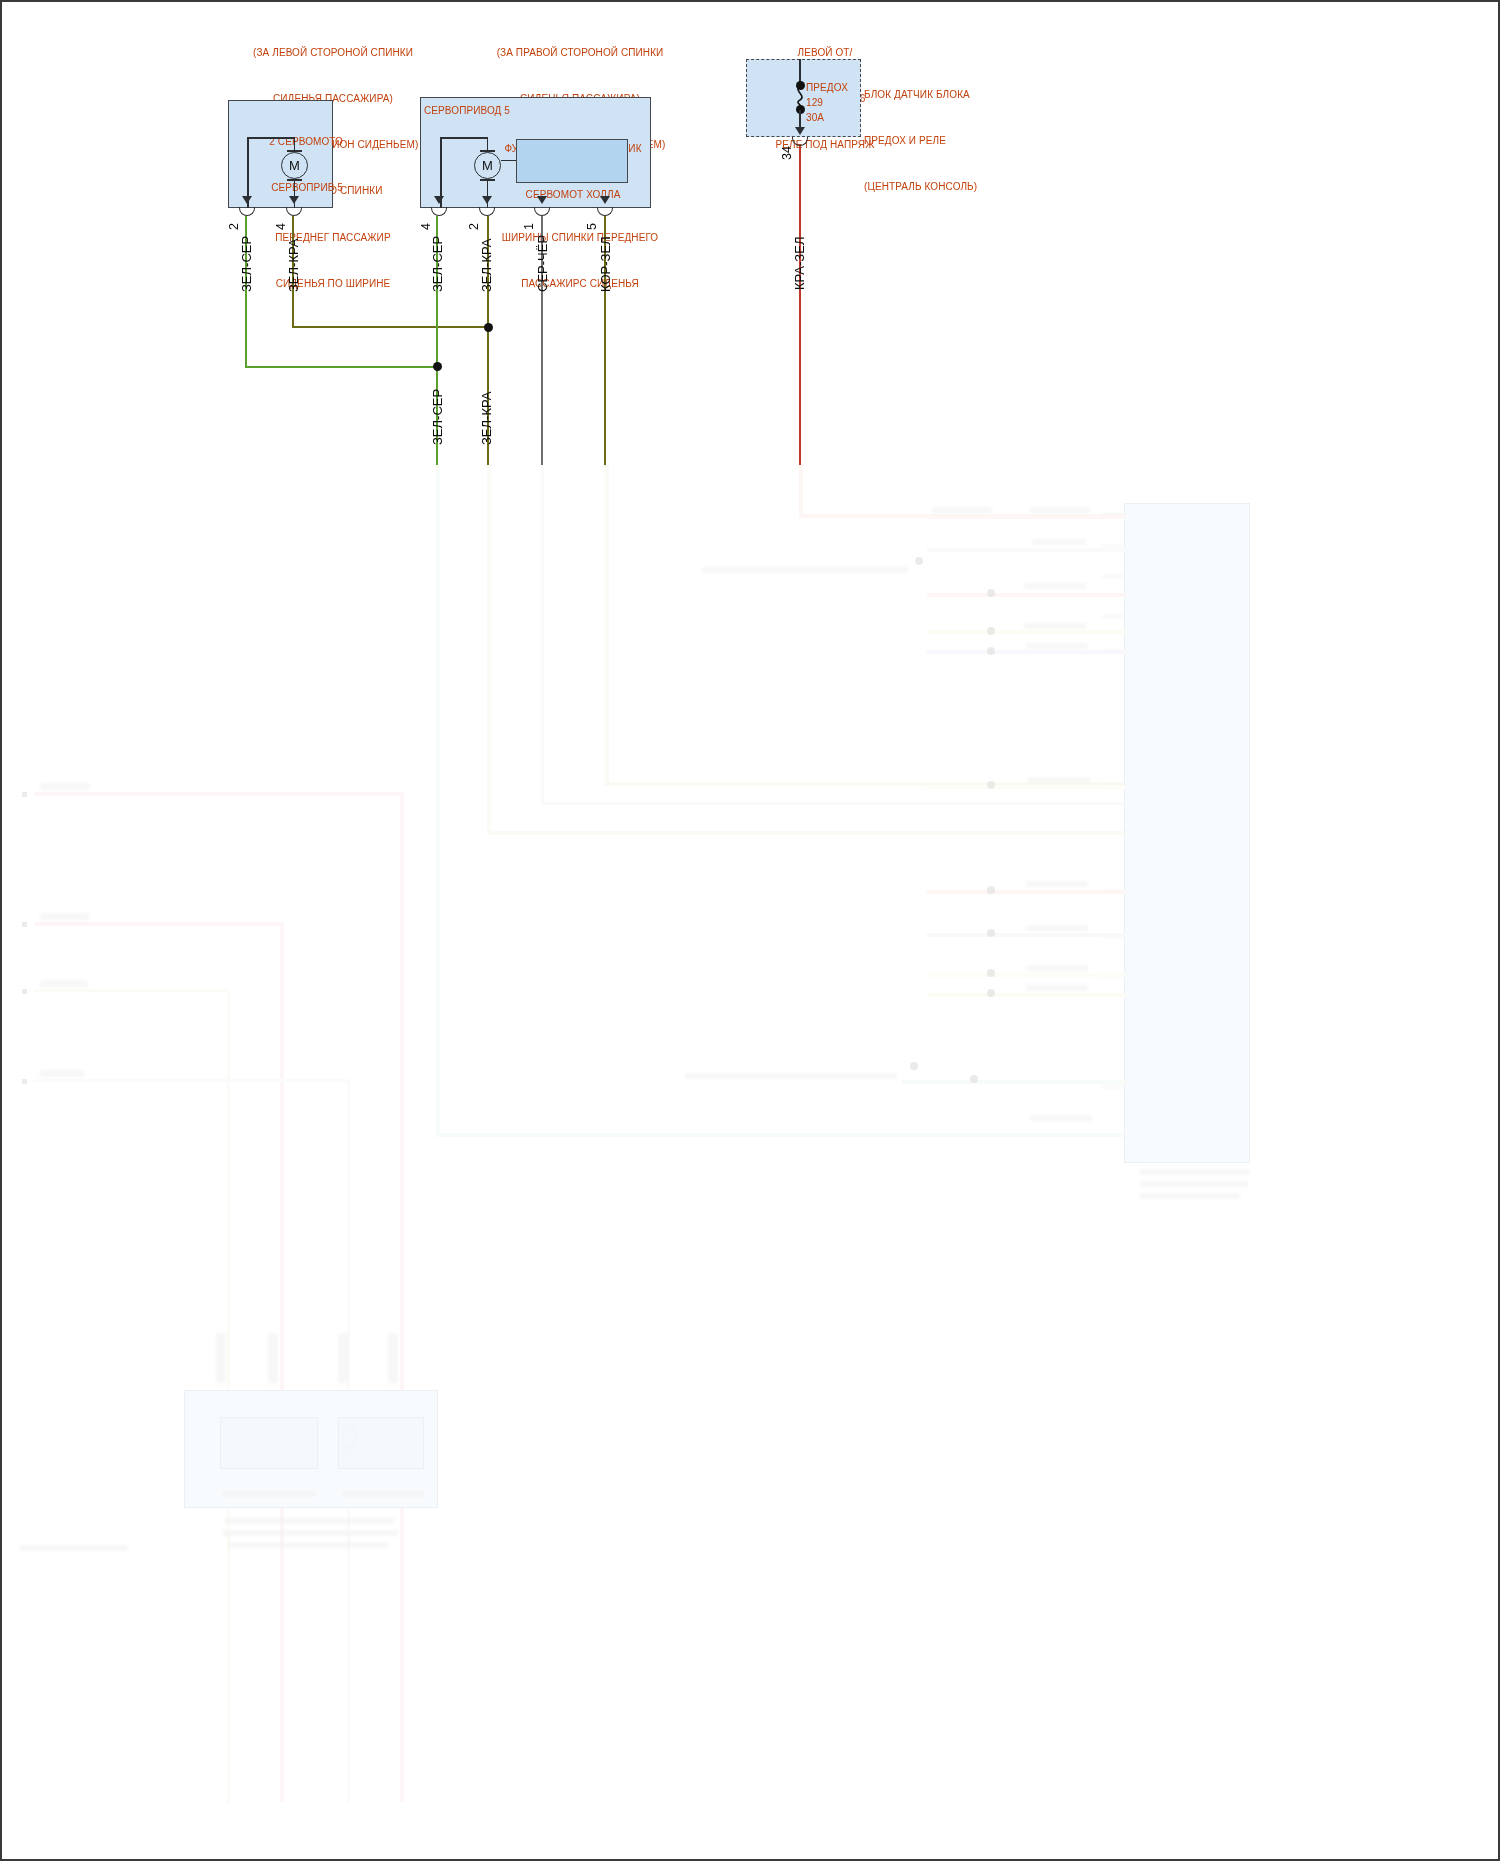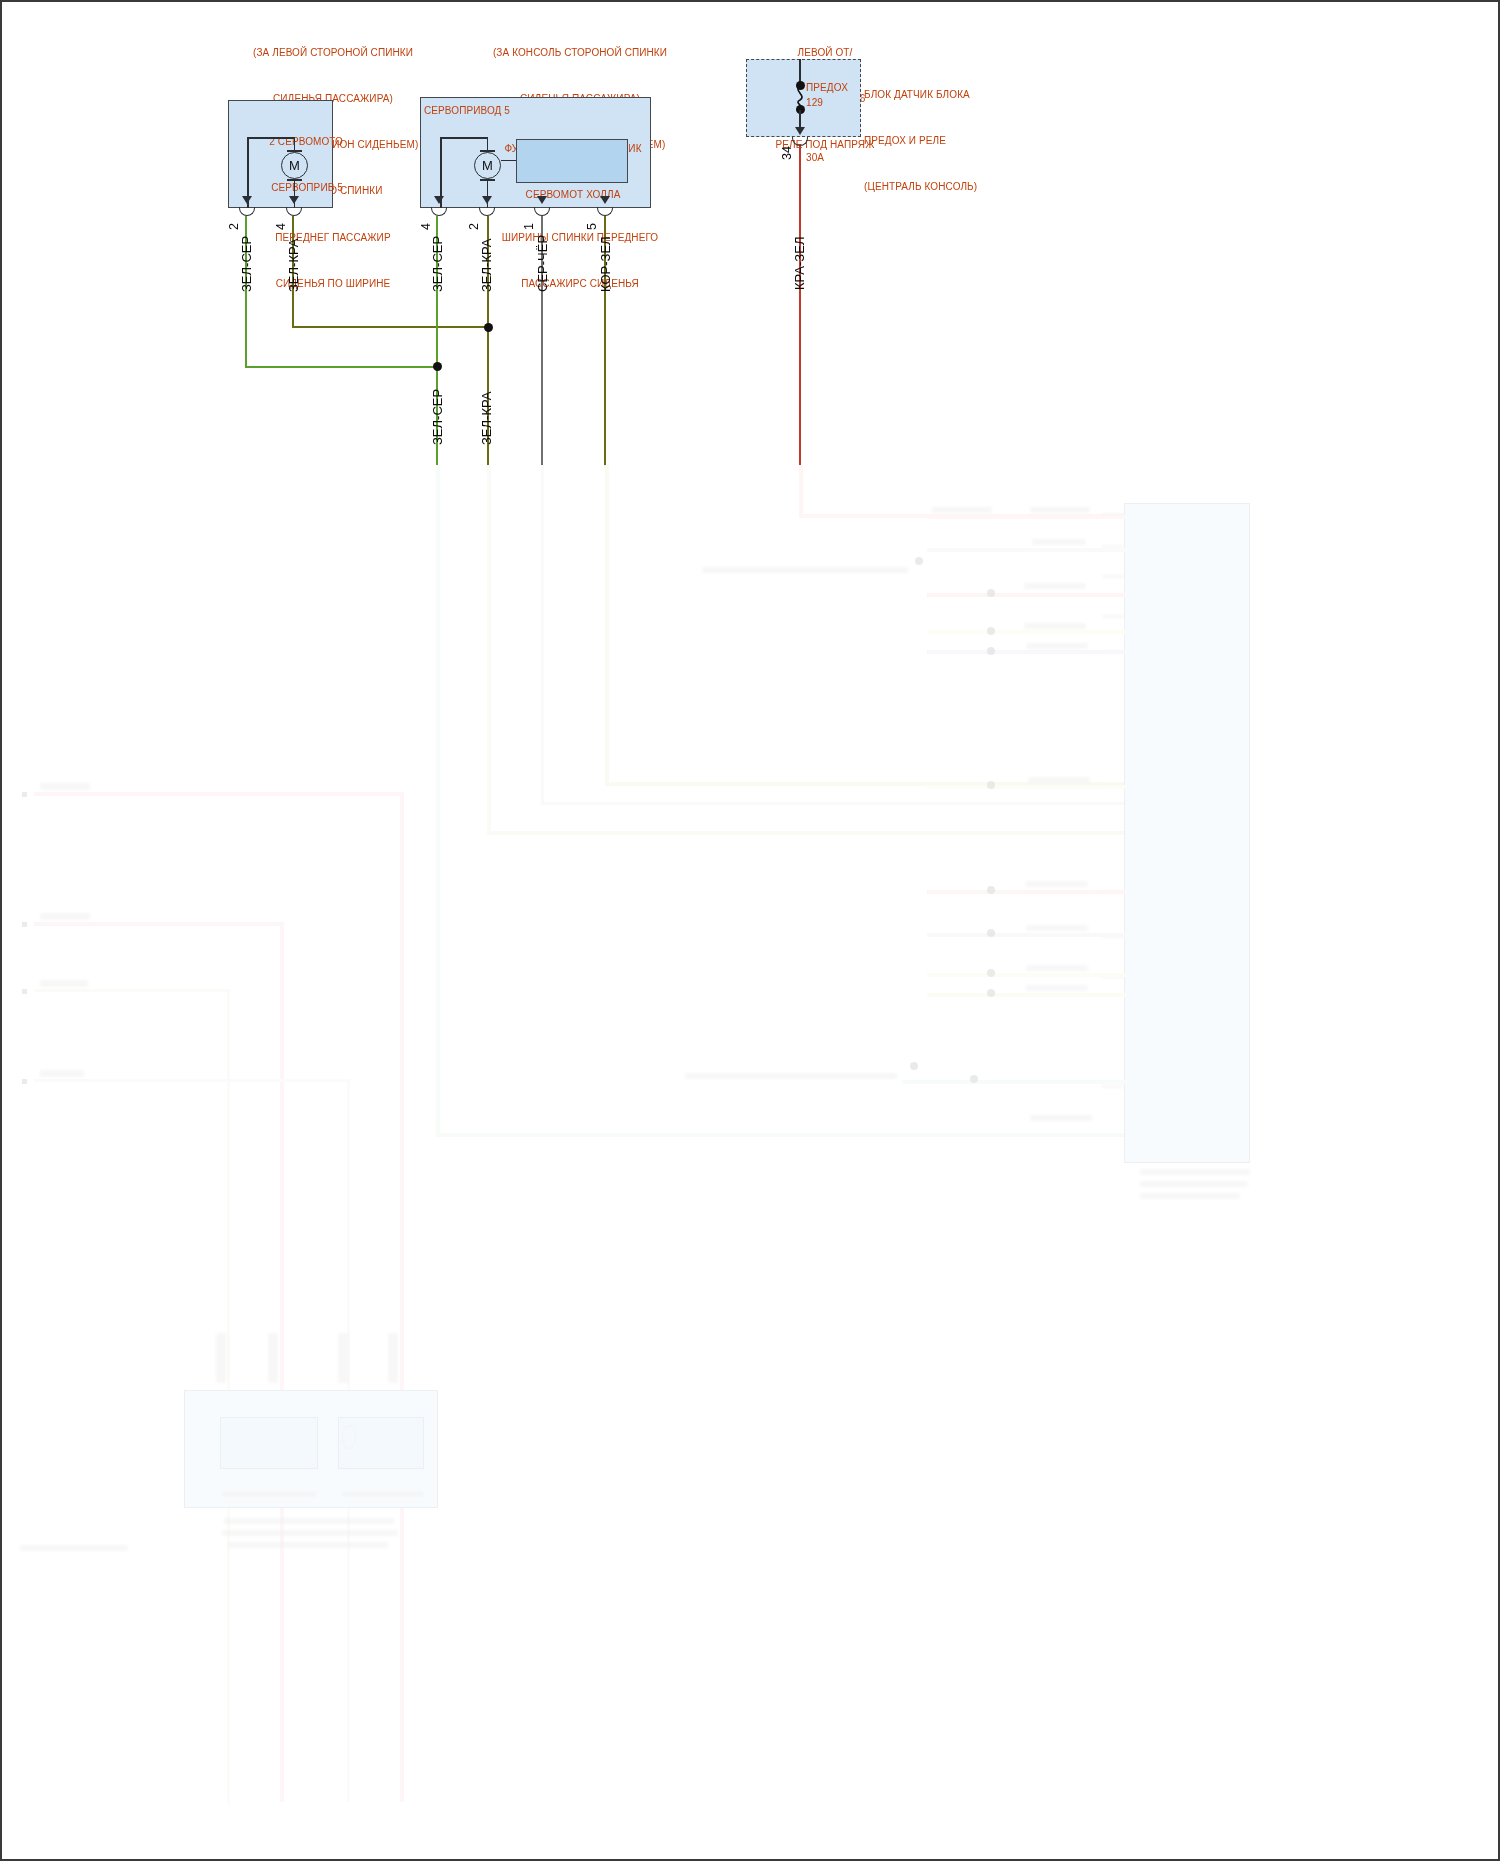--- a/index.html
+++ b/index.html
@@ -183,21 +183,21 @@
 
   <div class="arrowhead" style="left:242px; top:196px;"></div>
   <div class="arrowhead" style="left:289px; top:196px;"></div>
   <div class="pinarc" style="left:239px; top:207px;"></div>
   <div class="pinarc" style="left:286px; top:207px;"></div>
 
   <div class="pinnum" style="left:227px; top:230px;">2</div>
   <div class="pinnum" style="left:274px; top:230px;">4</div>
 
   <div class="cap center" style="left:400px; top:14px; width:360px;">
-    <div>(ЗА КОНСОЛЬ СТОРОНОЙ СПИНКИ</div>
+    <div>(ЗА ПРАВОЙ СТОРОНОЙ СПИНКИ</div>
     <div>СИДЕНЬЯ ПАССАЖИРА)</div>
     <div>(С МНОГОФУНКЦИОН СИДЕНЬЕМ)</div>
     <div>СЕРВОМОТ РЕГУЛИРО</div>
     <div>ШИРИНЫ СПИНКИ ПЕРЕДНЕГО</div>
     <div>ПАССАЖИРС СИДЕНЬЯ</div>
   </div>
 
   <div class="box" style="left:420px; top:97px; width:231px; height:111px;"></div>
   <div class="cap left" style="left:424px; top:103px; width:150px;">СЕРВОПРИВОД 5</div>
 
@@ -253,21 +253,21 @@
   <svg style="position:absolute; left:790px; top:86px; width:22px; height:22px;">
     <path d="M10,1 C3,4 17,10 10,14 C4,17 13,19 10,21" stroke="#111" stroke-width="1.6" fill="none"></path>
   </svg>
   <div class="dot" style="left:795.5px; top:105px;"></div>
   <div class="innerline" style="left:799px; top:110px; width:1.7px; height:19px;"></div>
   <div class="arrowhead" style="left:795px; top:127px;"></div>
   <div class="pinarc" style="left:792px; top:137px;"></div>
 
   <div class="cap left" style="left:806px; top:80px;">ПРЕДОХ</div>
   <div class="cap left" style="left:806px; top:95px;">129</div>
-  <div class="cap left" style="left:806px; top:110px;margin-top:40px;">30A</div>
+  <div class="cap left" style="left:806px; top:110px;">30A</div>
   <div class="pinnum" style="left:780px; top:160px;">34</div>
 
   <div class="wire-v" style="left:245px; top:216px; width:2.4px; height:152px; background:#5aa02c;"></div>
   <div class="wire-h" style="left:245px; top:365.5px; width:193px; height:2.4px; background:#5aa02c;"></div>
 
   <div class="wire-v" style="left:292px; top:216px; width:2.4px; height:112px; background:#6b6b16;"></div>
   <div class="wire-h" style="left:292px; top:326px; width:197px; height:2.4px; background:#6b6b16;"></div>
 
   <div class="wire-v" style="left:436px; top:216px; width:2.4px; height:250px; background:#5aa02c;"></div>
 

